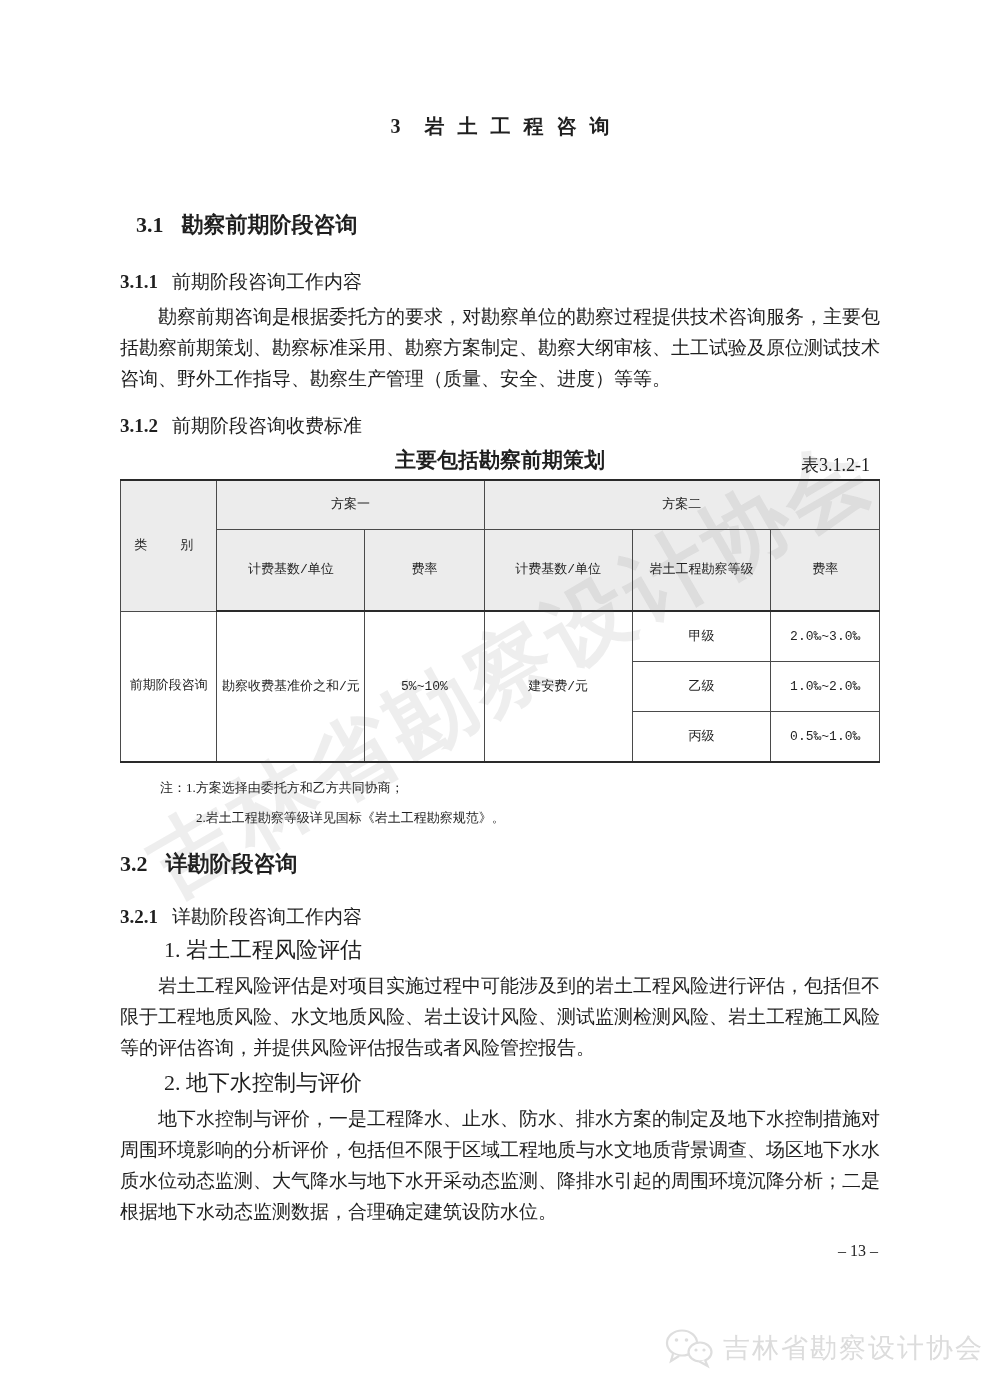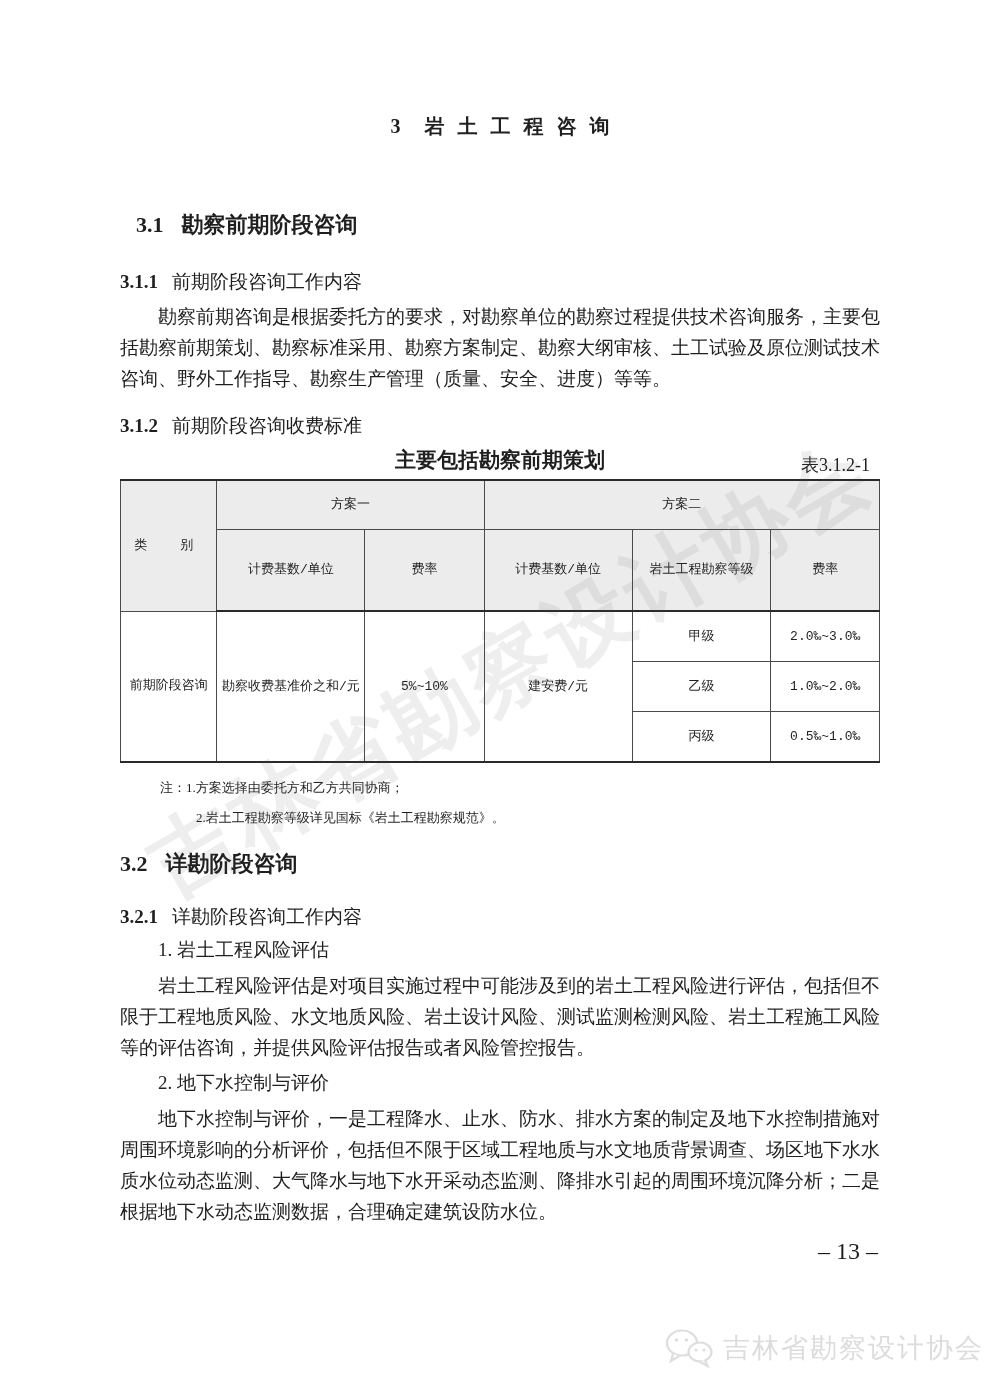--- a/index.html
+++ b/index.html
@@ -23,21 +23,21 @@
   .h2 .num { margin-right:18px; }
   .h2-31 { margin-top:66px;margin-left:16px; }
   .h2-32 { margin-top:16px; }
   .h3 { font-size:19px; line-height:27px; }
   .h3 .num { font-weight:bold; margin-right:14px;font-family:Liberation Serif, serif; }
   .h3-311 { margin-top:28px; }
   .h3-312 { margin-top:18px; }
   .h3-321 { margin-top:24px; }
 
   .para { margin-top:6px; font-size:19px; line-height:31px; text-align:justify; text-indent:2em; }
-  .sub-item { margin-top:5px; font-size:19px; line-height:29px; text-indent:2em; }
+  .sub-item { margin-top:5px; font-size:22px; line-height:29px; text-indent:2em; }
 
   
   .caption-row { margin-top:6px; position:relative; height:30px; }
   .tbl-caption { text-align:center; font-size:21px; font-weight:bold; line-height:30px; }
   .tbl-label { position:absolute; right:10px; bottom:-2px; font-size:18px; }
 
   
   table.fee { width:100%; border-collapse:collapse; table-layout:fixed; margin-top:4px;
     border-top:2px solid #2a2a2a; border-bottom:2px solid #2a2a2a; }
   table.fee col.c1 { width:12.7%; }
@@ -58,21 +58,21 @@
   table.fee thead tr.r2 th { border-bottom:2px solid #2a2a2a; }
   table.fee th.cat { letter-spacing:10px; }
   table.fee tbody td { height:41px; background:transparent; }
   table.fee td.nowrap, table.fee th.nowrap { white-space:nowrap; }
 
   
   .notes { margin-top:10px; margin-left:40px; font-size:13px; line-height:30px; }
   .notes .note2 { padding-left:36px; }
 
   
-  .page-number { margin-top:12px; text-align:right; font-size:24px; line-height:24px; padding-right:2px; }
+  .page-number { margin-top:12px; text-align:right; font-size:16px; line-height:24px; padding-right:2px; }
 
   
   .watermark {
     position:absolute; left:128px; top:822px;
     transform:rotate(-30deg); transform-origin:0 0;
     font-size:86px; font-weight:bold; letter-spacing:5px;
     color:rgba(90,90,90,0.10);
     white-space:nowrap; pointer-events:none; z-index:2;
   }
 

